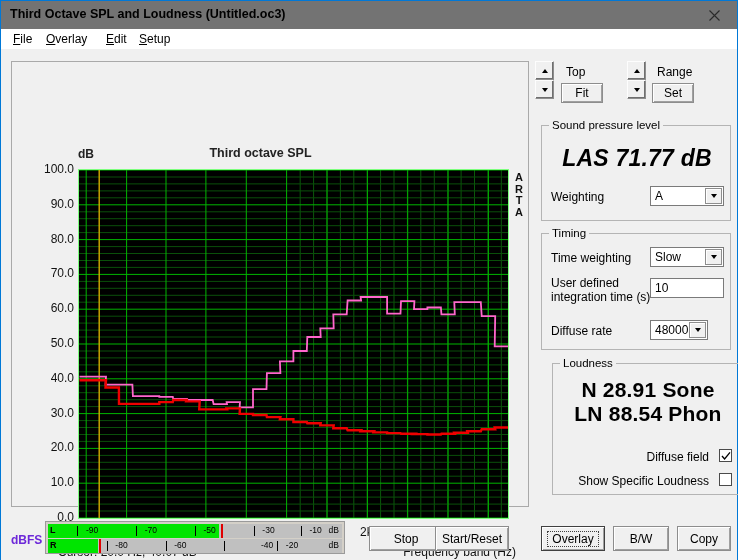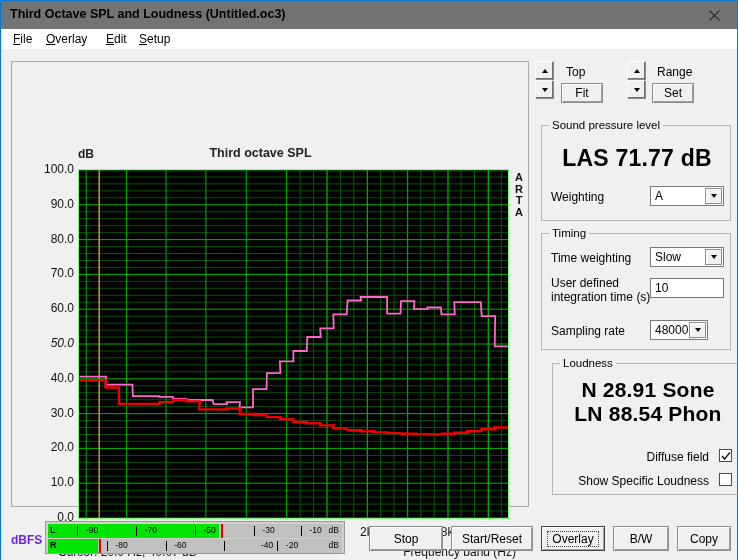--- a/index.html
+++ b/index.html
@@ -121,21 +121,21 @@
 
       <div id="db-label">dB</div>
       <div id="chart-title">Third octave SPL</div>
 
       <div id="ylabels">
           <div class="ytick" style="top: 100px;">100.0</div>
           <div class="ytick" style="top: 134.8px;">90.0</div>
           <div class="ytick" style="top: 169.6px;">80.0</div>
           <div class="ytick" style="top: 204.4px;">70.0</div>
           <div class="ytick" style="top: 239.2px;">60.0</div>
-          <div class="ytick" style="top: 274px; font-style: italic;">50.0</div>
+          <div class="ytick" style="top: 274px;">50.0</div>
           <div class="ytick" style="top: 308.8px;">40.0</div>
           <div class="ytick" style="top: 343.6px;">30.0</div>
           <div class="ytick" style="top: 378.4px;">20.0</div>
           <div class="ytick" style="top: 413.2px;">10.0</div>
           <div class="ytick" style="top: 448px;">0.0</div>
         </div>
 
       <div id="plot">
         <svg id="plot-svg" width="429" height="348" viewBox="0 0 429 348">
             <line x1="221.2" y1="0" x2="221.2" y2="348" stroke="#0a5a0a" stroke-width="1"></line>
@@ -265,21 +265,21 @@
           </div>
         <div class="b">
             <div class="tri down"></div>
           </div>
       </div>
       <div class="lbl" style="left:122px;top:4px;">Range</div>
       <div class="btn" style="position:absolute;left:117px;top:22px;width:42px;height:20px;">Set</div>
 
       <div class="grp" style="left:6px;top:64px;width:190px;height:96px;">
         <div class="cap">Sound pressure level</div>
-        <div class="big" style="position:absolute;left:0;top:19px;width:190px;font-size:23px;">LAS 71.77 dB</div>
+        <div class="big" style="position:absolute;left:0;top:19px;width:190px;font-size:23px;font-style:italic;">LAS 71.77 dB</div>
         <div class="lbl" style="left:9px;top:64px;">Weighting</div>
         <div class="combo" style="left:108px;top:60px;width:74px;">
           <div class="val">A</div>
           <div class="arrow">
               <div class="tri down"></div>
             </div>
         </div>
       </div>
 
       <div class="grp" style="left:6px;top:172px;width:190px;height:117px;">
@@ -291,21 +291,21 @@
               <div class="tri down"></div>
             </div>
         </div>
 
         <div class="lbl" style="left:9px;top:42px;">User defined</div>
         <div class="lbl" style="left:9px;top:56px;">integration time (s)</div>
         <div class="textbox" style="left:108px;top:44px;width:74px;">
           <div class="val">10</div>
         </div>
 
-        <div class="lbl" style="left:9px;top:90px;">Sampling rate</div>
+        <div class="lbl" style="left:9px;top:90px;">Diffuse rate</div>
         <div class="combo" style="left:108px;top:86px;width:58px;">
           <div class="val">48000</div>
           <div class="arrow">
               <div class="tri down"></div>
             </div>
         </div>
       </div>
 
       <div class="grp" style="left:17px;top:302px;width:190px;height:132px;">
         <div class="cap">Loudness</div>
@@ -356,21 +356,21 @@
             <div class="tk" style="left: 65%; margin-left: 28px;">-40</div>
             <div class="tick" style="left: 78%;"></div>
             <div class="tk" style="left: 83%;">-20</div>
             <div class="dbu">dB</div>
           </div>
       </div>
 
       <div class="btn bbtn" style="left:368px;width:74px;">
           <span class="inner">Stop</span>
         </div>
-      <div class="btn bbtn" style="left:450px;width:82px;">
+      <div class="btn bbtn" style="left:434px;width:74px;">
           <span class="inner">Start/Reset</span>
         </div>
       <div class="btn bbtn focus" style="left:540px;width:64px;">
           <span class="inner">Overlay</span>
         </div>
       <div class="btn bbtn" style="left:612px;width:56px;">
           <span class="inner">B/W</span>
         </div>
       <div class="btn bbtn" style="left:676px;width:54px;">
           <span class="inner">Copy</span>

